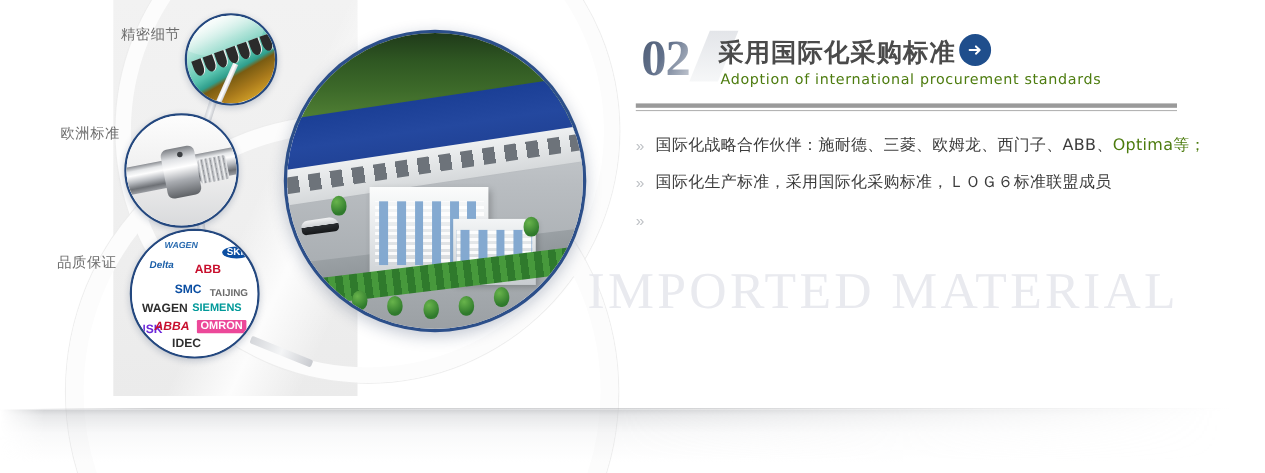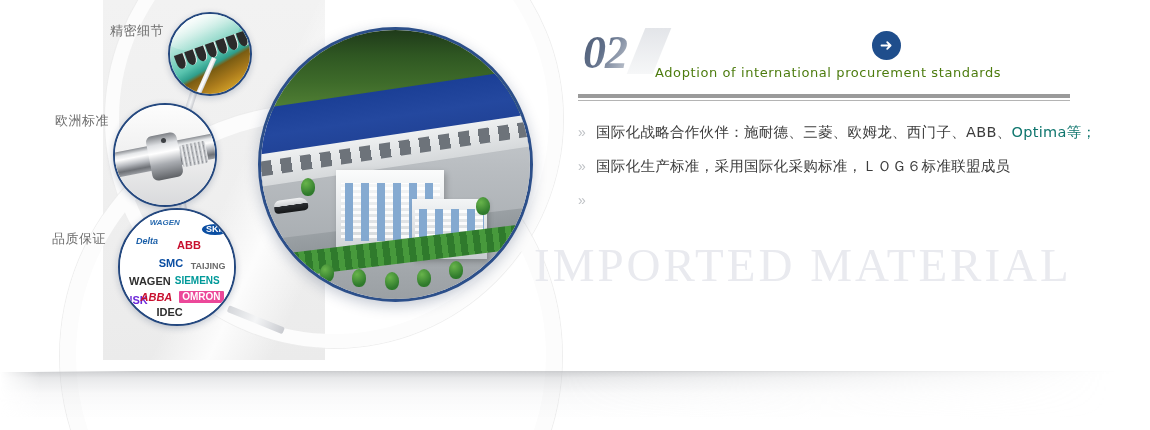--- a/index.html
+++ b/index.html
@@ -153,21 +153,21 @@
   .tree{position:absolute;width:14px;height:18px;border-radius:50% 50% 45% 45%;
     background:radial-gradient(circle at 35% 30%,#68b44b,#2f7a2c 70%);}
   .car{position:absolute;left:5%;top:63%;width:34px;height:13px;border-radius:6px 8px 4px 4px;
     background:linear-gradient(to bottom,#f1f2f3 0%,#cfd2d5 45%,#2a2d31 48%,#16181a 100%);
     transform:rotate(-8deg);}
 
   
   .num{
     position:absolute;left:583px;top:26px;
     font-family:"Liberation Serif","DejaVu Serif",serif;
-    font-size:46px;font-weight:bold;font-style:italic;letter-spacing:-1px;
+    font-size:46px;font-weight:bold;letter-spacing:-1px;
     background:linear-gradient(120deg,#4c5a73 0%,#61708a 45%,#cfd3da 100%);
     -webkit-background-clip:text;background-clip:text;color:transparent;
   }
   .num-slash{
     position:absolute;left:636px;top:28px;width:26px;height:46px;
     background:linear-gradient(to bottom,#e3e5e9,#f6f7f8);
     transform:skewX(-22deg);
   }
   .title-cn{
     position:absolute;left:653px;top:32px;
@@ -282,36 +282,37 @@
     <span class="tree" style="left:80%;top:62%"></span>
   </div>
 
   <div class="lbl l1">精密细节</div>
   <div class="lbl l2">欧洲标准</div>
   <div class="lbl l3">品质保证</div>
 
   <div class="num-slash"></div>
   <div class="num">02</div>
 
+  <div class="title-cn">采用国际化采购标准</div>
 
   <div class="arrow-btn">
     <svg width="17" height="17" viewBox="0 0 17 17" aria-hidden="true">
       <path d="M3.5 8.5 H12.2 M9.2 5.2 L12.6 8.5 L9.2 11.8" stroke="#ffffff" stroke-width="1.8" fill="none" stroke-linecap="round" stroke-linejoin="round"></path>
     </svg>
   </div>
 
   <div class="title-en">Adoption of international procurement standards</div>
 
   <div class="div1"></div>
   <div class="div2"></div>
 
   <div class="bullets" id="bullet-host">
       <div class="brow">
         <span class="bmark">»</span>
-        <span class="btext"><span>国际化战略合作伙伴：施耐德、三菱、欧姆龙、西门子、ABB、</span><span class="hl" style="color: #0f766e;">Optima等；</span></span>
+        <span class="btext"><span>国际化战略合作伙伴：施耐德、三菱、欧姆龙、西门子、ABB、</span><span class="hl" style="color: #4d7c0f;">Optima等；</span></span>
       </div>
       <div class="brow">
         <span class="bmark">»</span>
         <span class="btext"><span>国际化生产标准，采用国际化采购标准，ＬＯＧ６标准联盟成员</span></span>
       </div>
       <div class="brow">
         <span class="bmark">»</span>
       </div>
     </div>
 

